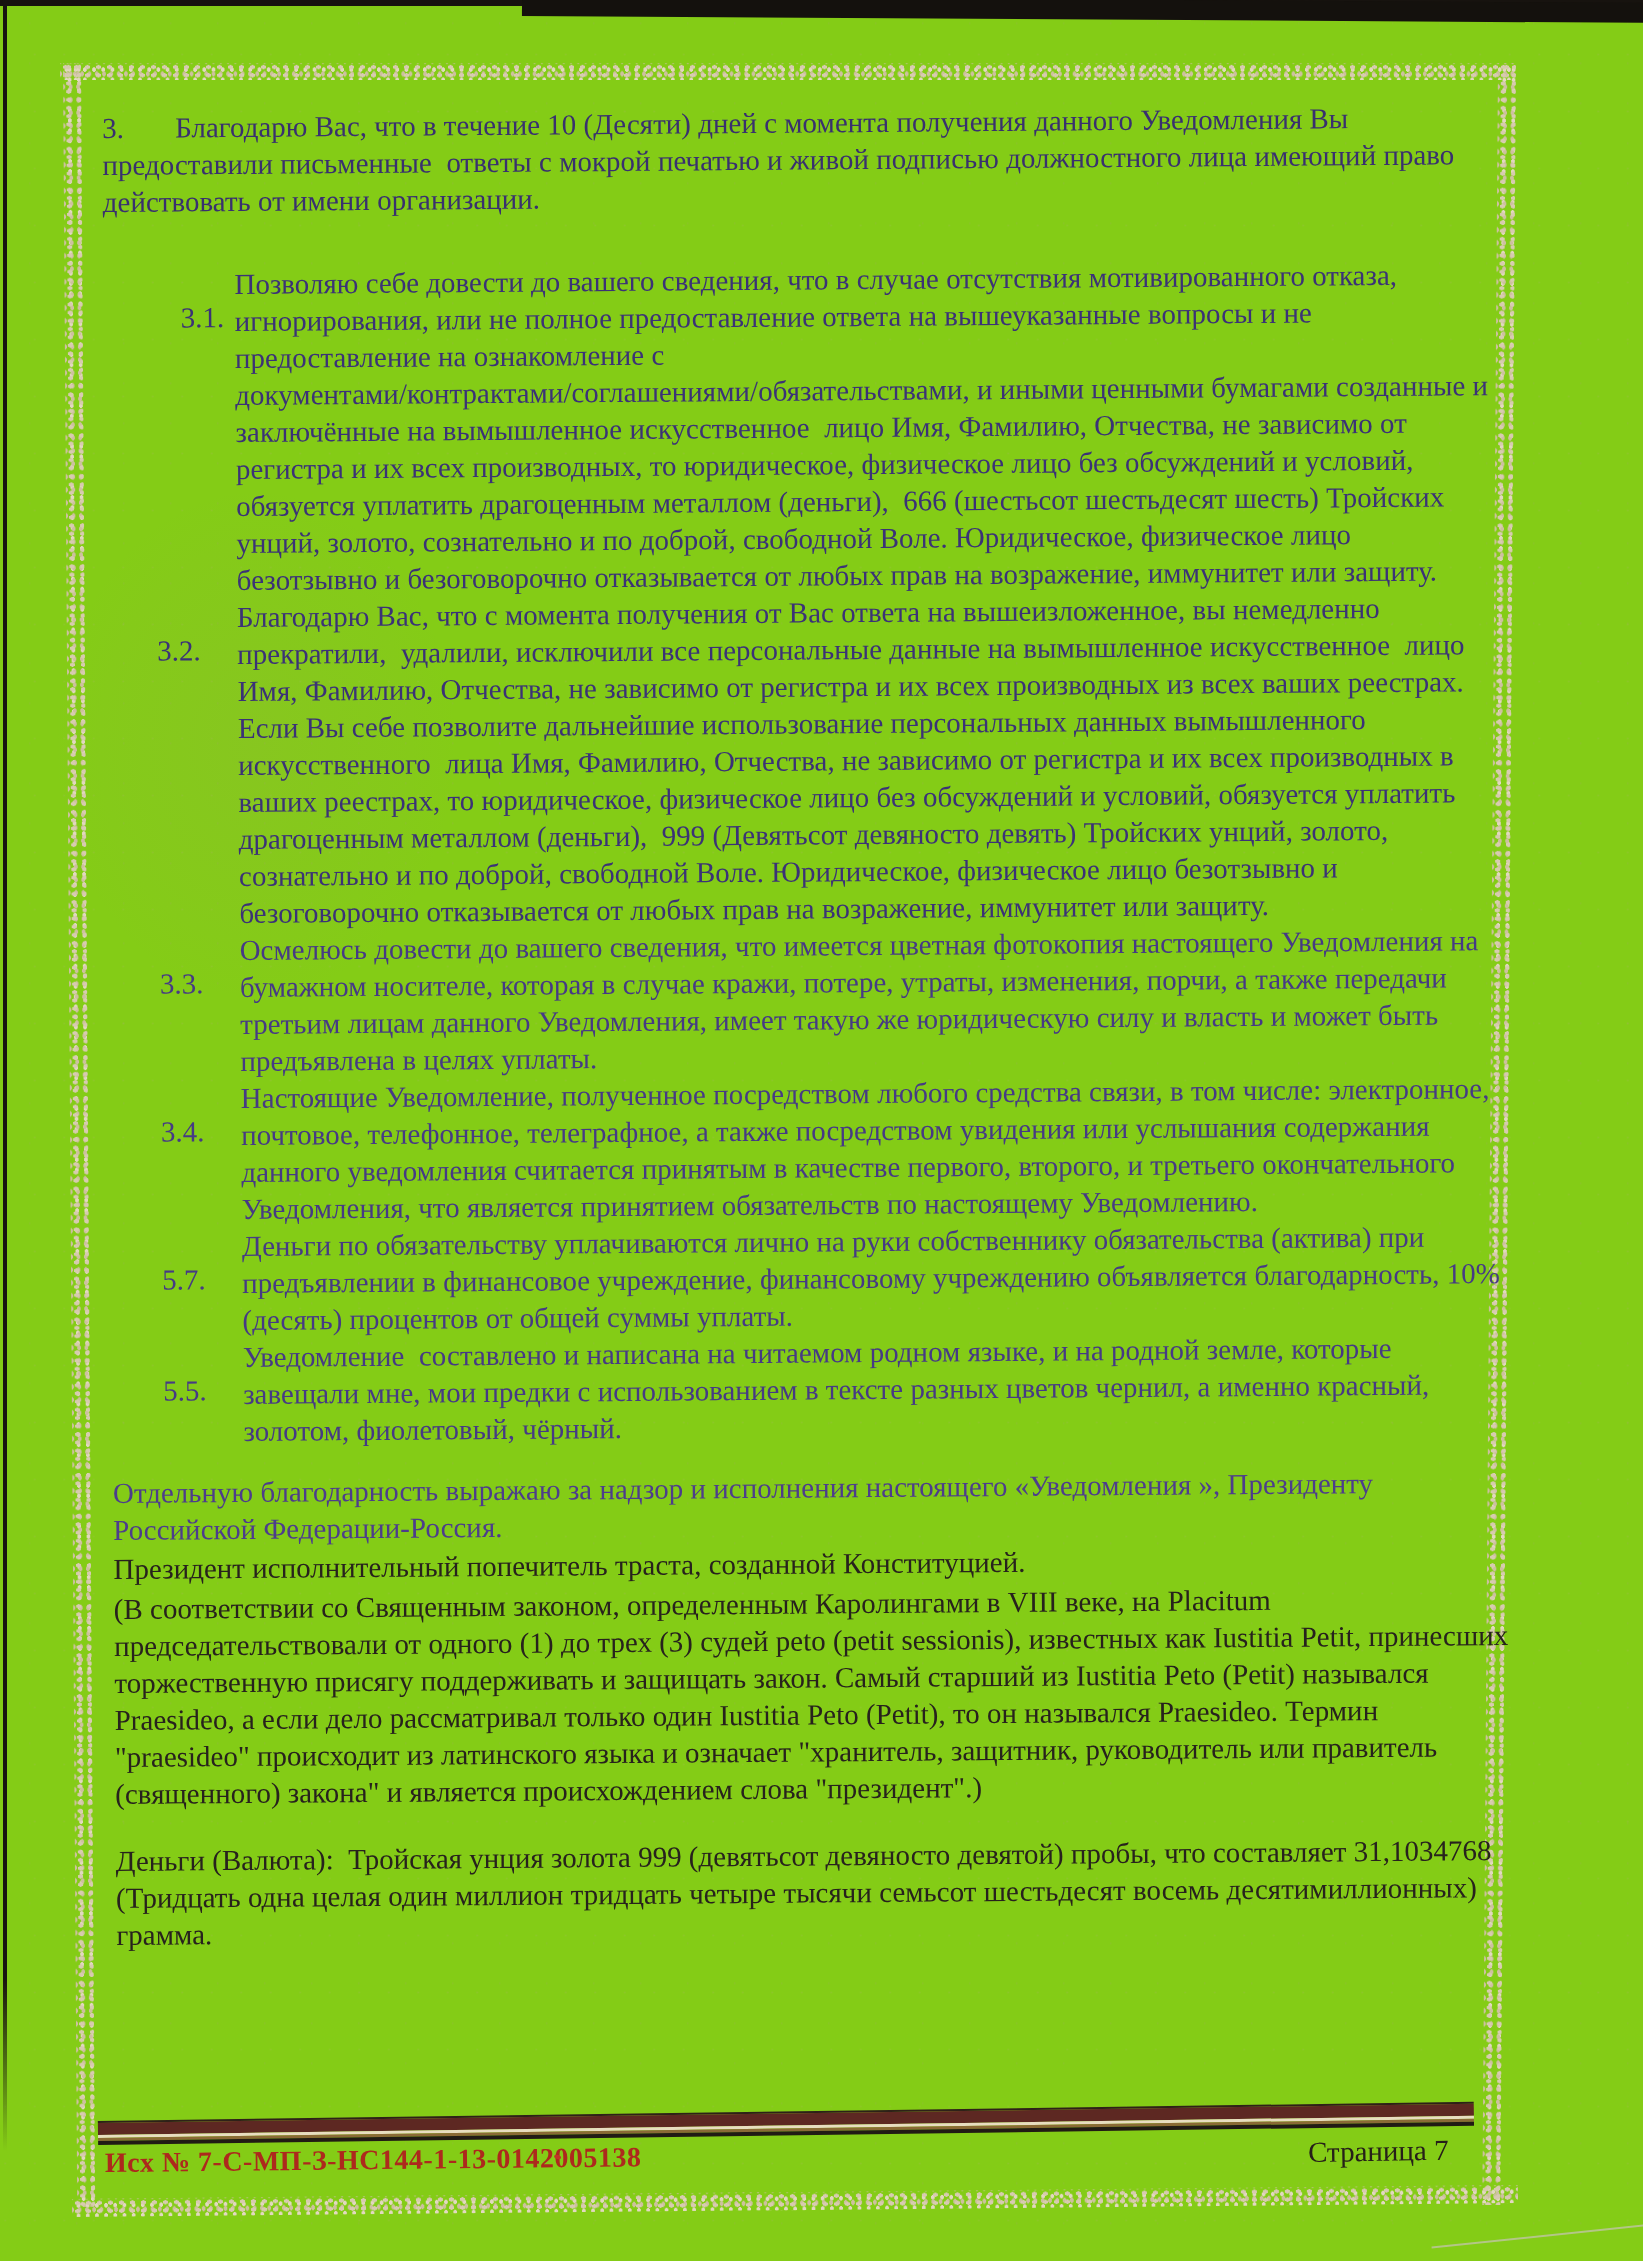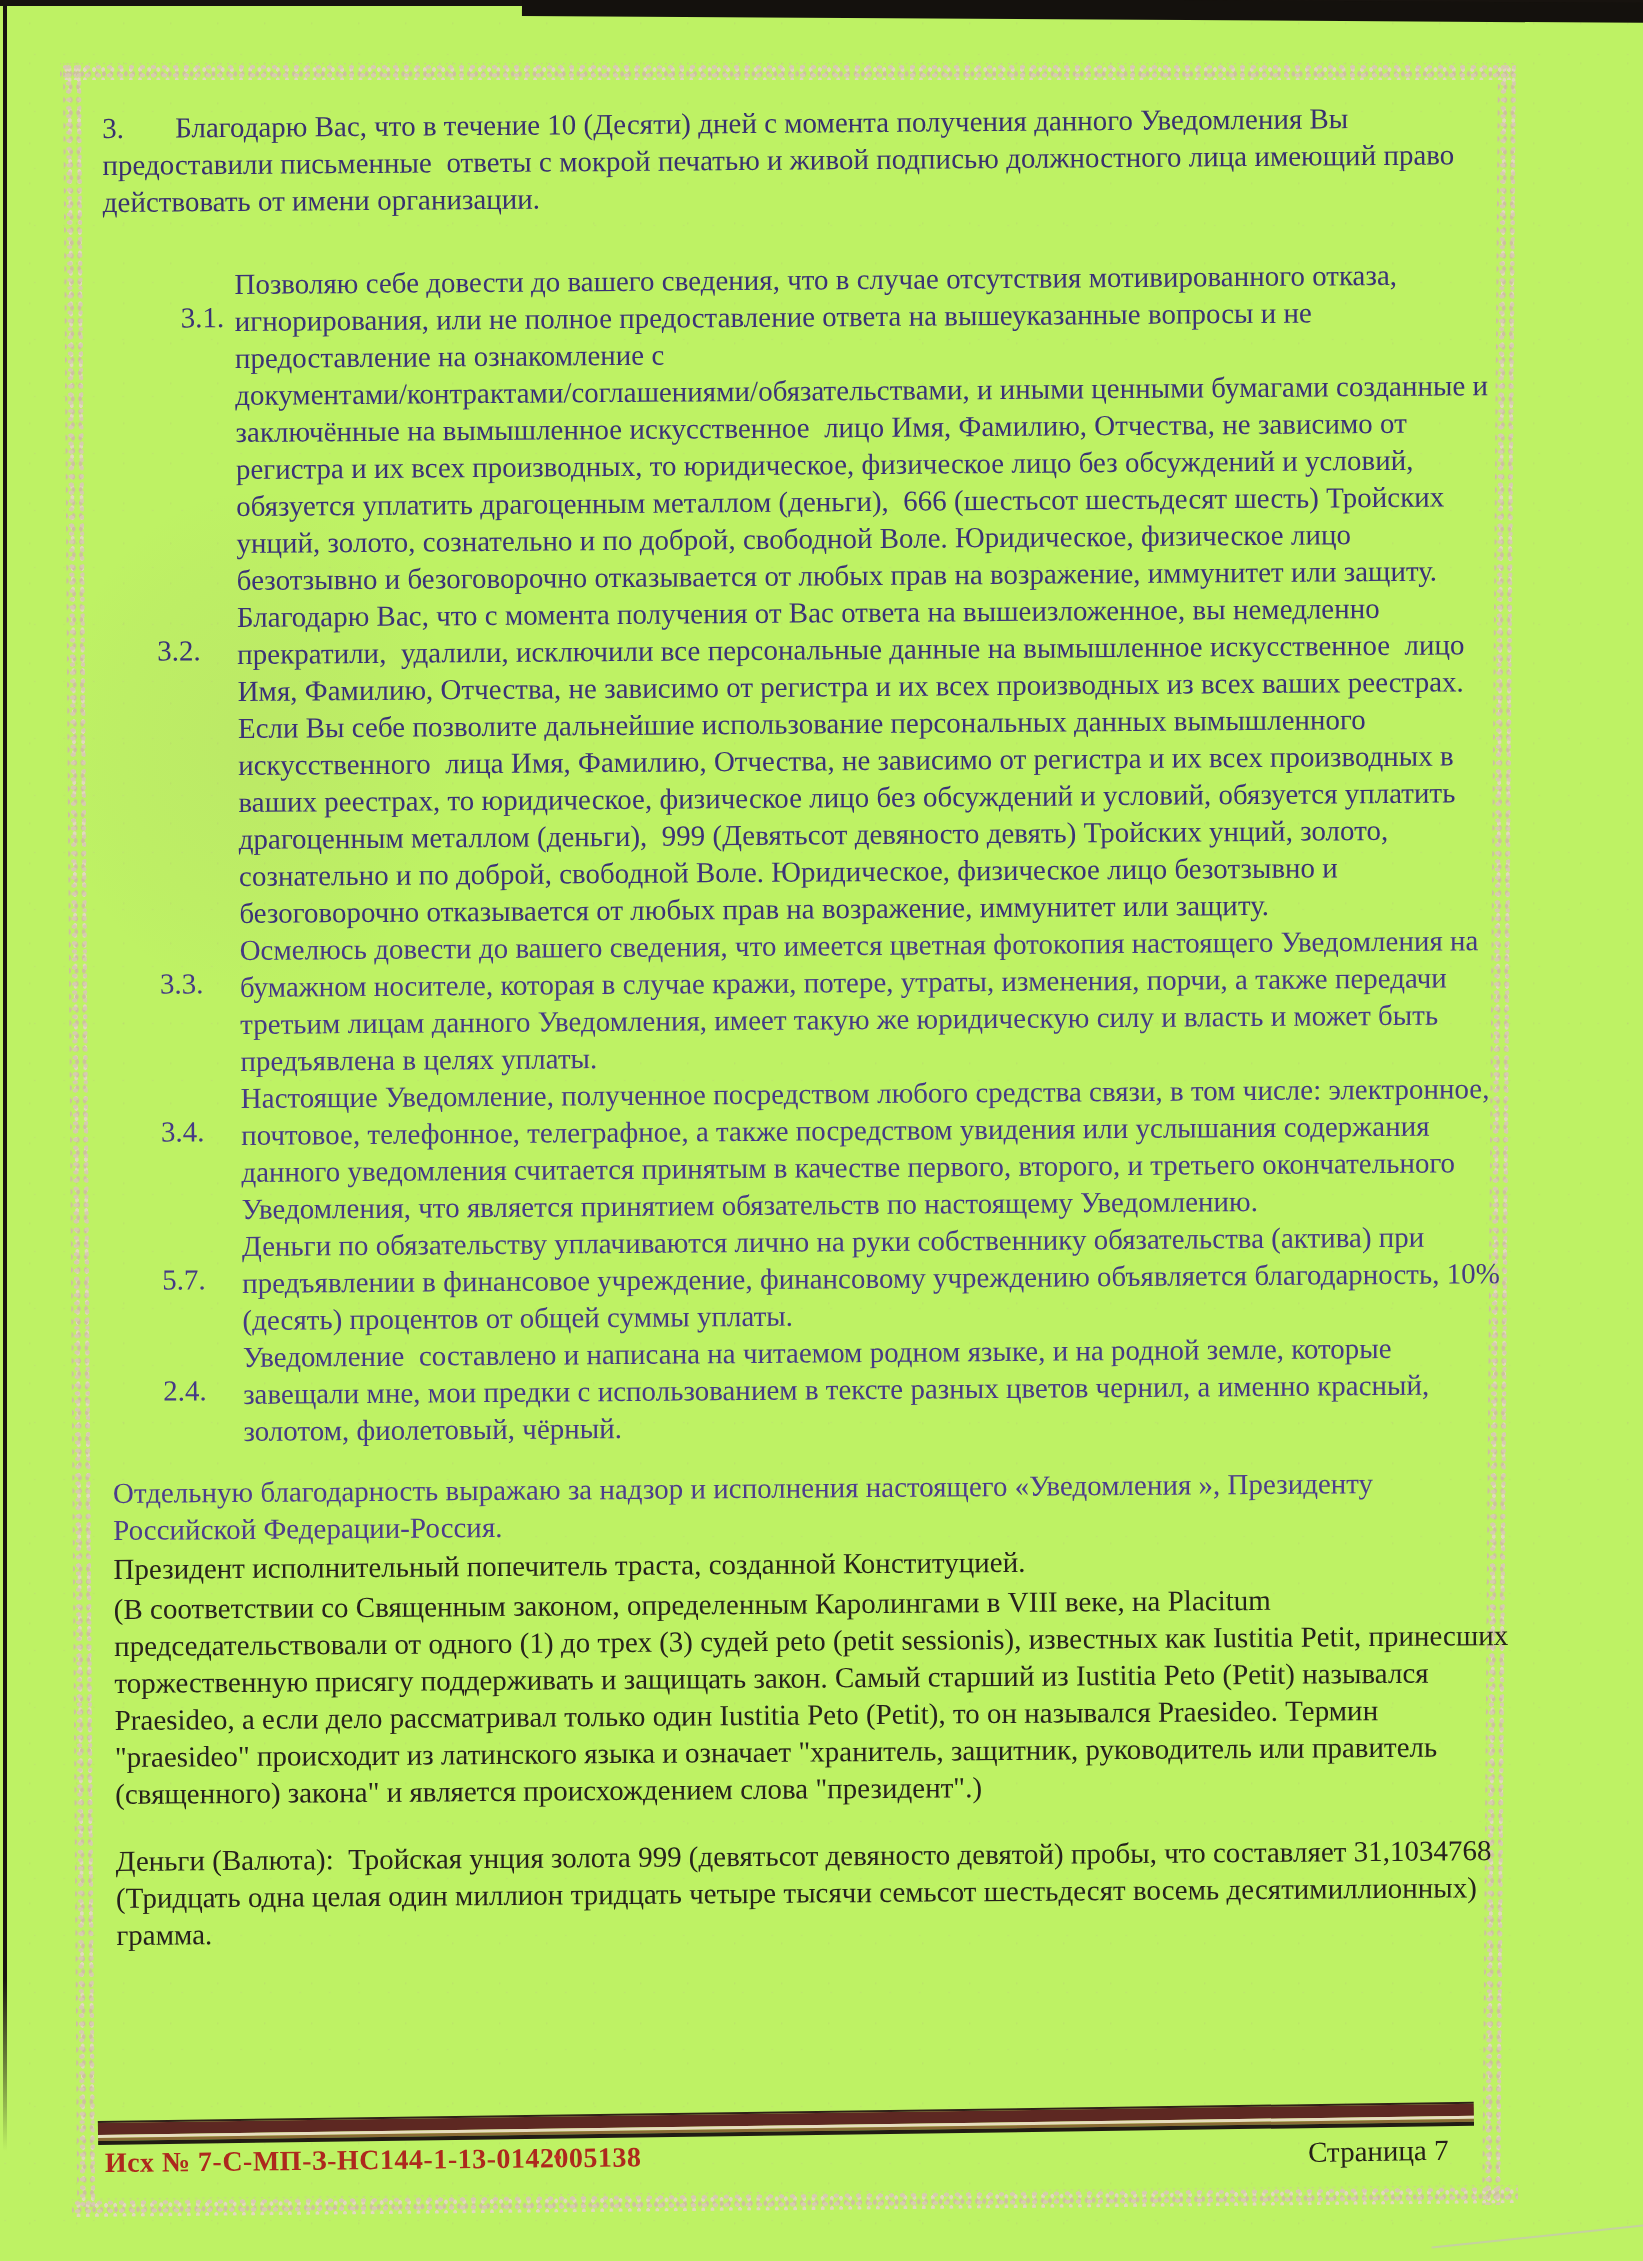--- a/index.html
+++ b/index.html
@@ -1,17 +1,17 @@
 <!DOCTYPE html>
 <html style="font-size:7.7px"><head>
 <meta charset="utf-8">
 <title>Scanned document — page 7</title>
 <style>
   html,body{margin:0;padding:0;background:#e8e6e0;}
-  .page{position:relative;width:1644px;height:2261px;background:#bef264;overflow:hidden;
+  .page{position:relative;width:1644px;height:2261px;background:#84cc16;overflow:hidden;
         font-family:"Liberation Serif","DejaVu Serif",serif;}
   
   .page::before{content:"";position:absolute;inset:0;z-index:1;pointer-events:none;
     background-image:
       radial-gradient(rgba(170,155,125,0.20) 0.6px, transparent 0.9px),
       radial-gradient(rgba(185,170,140,0.14) 0.5px, transparent 0.8px);
     background-size:47px 40px, 29.5px 57px;
     background-position:6.3px 3.4px, 20px 26px;}
   
   .ghost{position:absolute;left:58px;top:493px;width:396px;height:503px;z-index:1;
@@ -89,21 +89,21 @@
 документами/контрактами/соглашениями/обязательствами, и иными ценными бумагами созданные и заключённые на вымышленное искусственное  лицо Имя, Фамилию, Отчества, не зависимо от регистра и их всех производных, то юридическое, физическое лицо без обсуждений и условий, обязуется уплатить драгоценным металлом (деньги),  666 (шестьсот шестьдесят шесть) Тройских унций, золото, сознательно и по доброй, свободной Воле. Юридическое, физическое лицо безотзывно и безоговорочно отказывается от любых прав на возражение, иммунитет или защиту.</span></div>
 
     <div class="item"><span class="num">3.2.</span><span class="t">Благодарю Вас, что с момента получения от Вас ответа на вышеизложенное, вы немедленно прекратили,  удалили, исключили все персональные данные на вымышленное искусственное  лицо Имя, Фамилию, Отчества, не зависимо от регистра и их всех производных из всех ваших реестрах. Если Вы себе позволите дальнейшие использование персональных данных вымышленного искусственного  лица Имя, Фамилию, Отчества, не зависимо от регистра и их всех производных в ваших реестрах, то юридическое, физическое лицо без обсуждений и условий, обязуется уплатить драгоценным металлом (деньги),  999 (Девятьсот девяносто девять) Тройских унций, золото, сознательно и по доброй, свободной Воле. Юридическое, физическое лицо безотзывно и безоговорочно отказывается от любых прав на возражение, иммунитет или защиту.</span></div>
 
     <div class="item bright"><span class="num">3.3.</span><span class="t">Осмелюсь довести до вашего сведения, что имеется цветная фотокопия настоящего Уведомления на бумажном носителе, которая в случае кражи, потере, утраты, изменения, порчи, а также передачи третьим лицам данного Уведомления, имеет такую же юридическую силу и власть и может быть предъявлена в целях уплаты.</span></div>
 
     <div class="item bright"><span class="num">3.4.</span><span class="t">Настоящие Уведомление, полученное посредством любого средства связи, в том числе: электронное, почтовое, телефонное, телеграфное, а также посредством увидения или услышания содержания данного уведомления считается принятым в качестве первого, второго, и третьего окончательного Уведомления, что является принятием обязательств по настоящему Уведомлению.</span></div>
 
     <div class="item bright"><span class="num">5.7.</span><span class="t">Деньги по обязательству уплачиваются лично на руки собственнику обязательства (актива) при предъявлении в финансовое учреждение, финансовому учреждению объявляется благодарность, 10% (десять) процентов от общей суммы уплаты.</span></div>
 
-    <div class="item bright"><span class="num">2.4.</span><span class="t">Уведомление  составлено и написана на читаемом родном языке, и на родной земле, которые завещали мне, мои предки с использованием в тексте разных цветов чернил, а именно красный, золотом, фиолетовый, чёрный.</span></div>
+    <div class="item bright"><span class="num">5.5.</span><span class="t">Уведомление  составлено и написана на читаемом родном языке, и на родной земле, которые завещали мне, мои предки с использованием в тексте разных цветов чернил, а именно красный, золотом, фиолетовый, чёрный.</span></div>
 
     <p class="close violet t">Отдельную благодарность выражаю за надзор и исполнения настоящего «Уведомления », Президенту Российской Федерации-Россия.</p>
     <p class="close dark p2 t">Президент исполнительный попечитель траста, созданной Конституцией.</p>
     <p class="close dark p3 t">(В соответствии со Священным законом, определенным Каролингами в VIII веке, на Placitum председательствовали от одного (1) до трех (3) судей peto (petit sessionis), известных как Iustitia Petit, принесших торжественную присягу поддерживать и защищать закон. Самый старший из Iustitia Peto (Petit) назывался Praesideo, а если дело рассматривал только один Iustitia Peto (Petit), то он назывался Praesideo. Термин "praesideo" происходит из латинского языка и означает "хранитель, защитник, руководитель или правитель (священного) закона" и является происхождением слова "президент".)</p>
     <p class="close dark money t">Деньги (Валюта):  Тройская унция золота 999 (девятьсот девяносто девятой) пробы, что составляет 31,1034768 (Тридцать одна целая один миллион тридцать четыре тысячи семьсот шестьдесят восемь десятимиллионных) грамма.</p>
 
   </div>
 
   <div class="rule">
     <div class="l1"></div>

